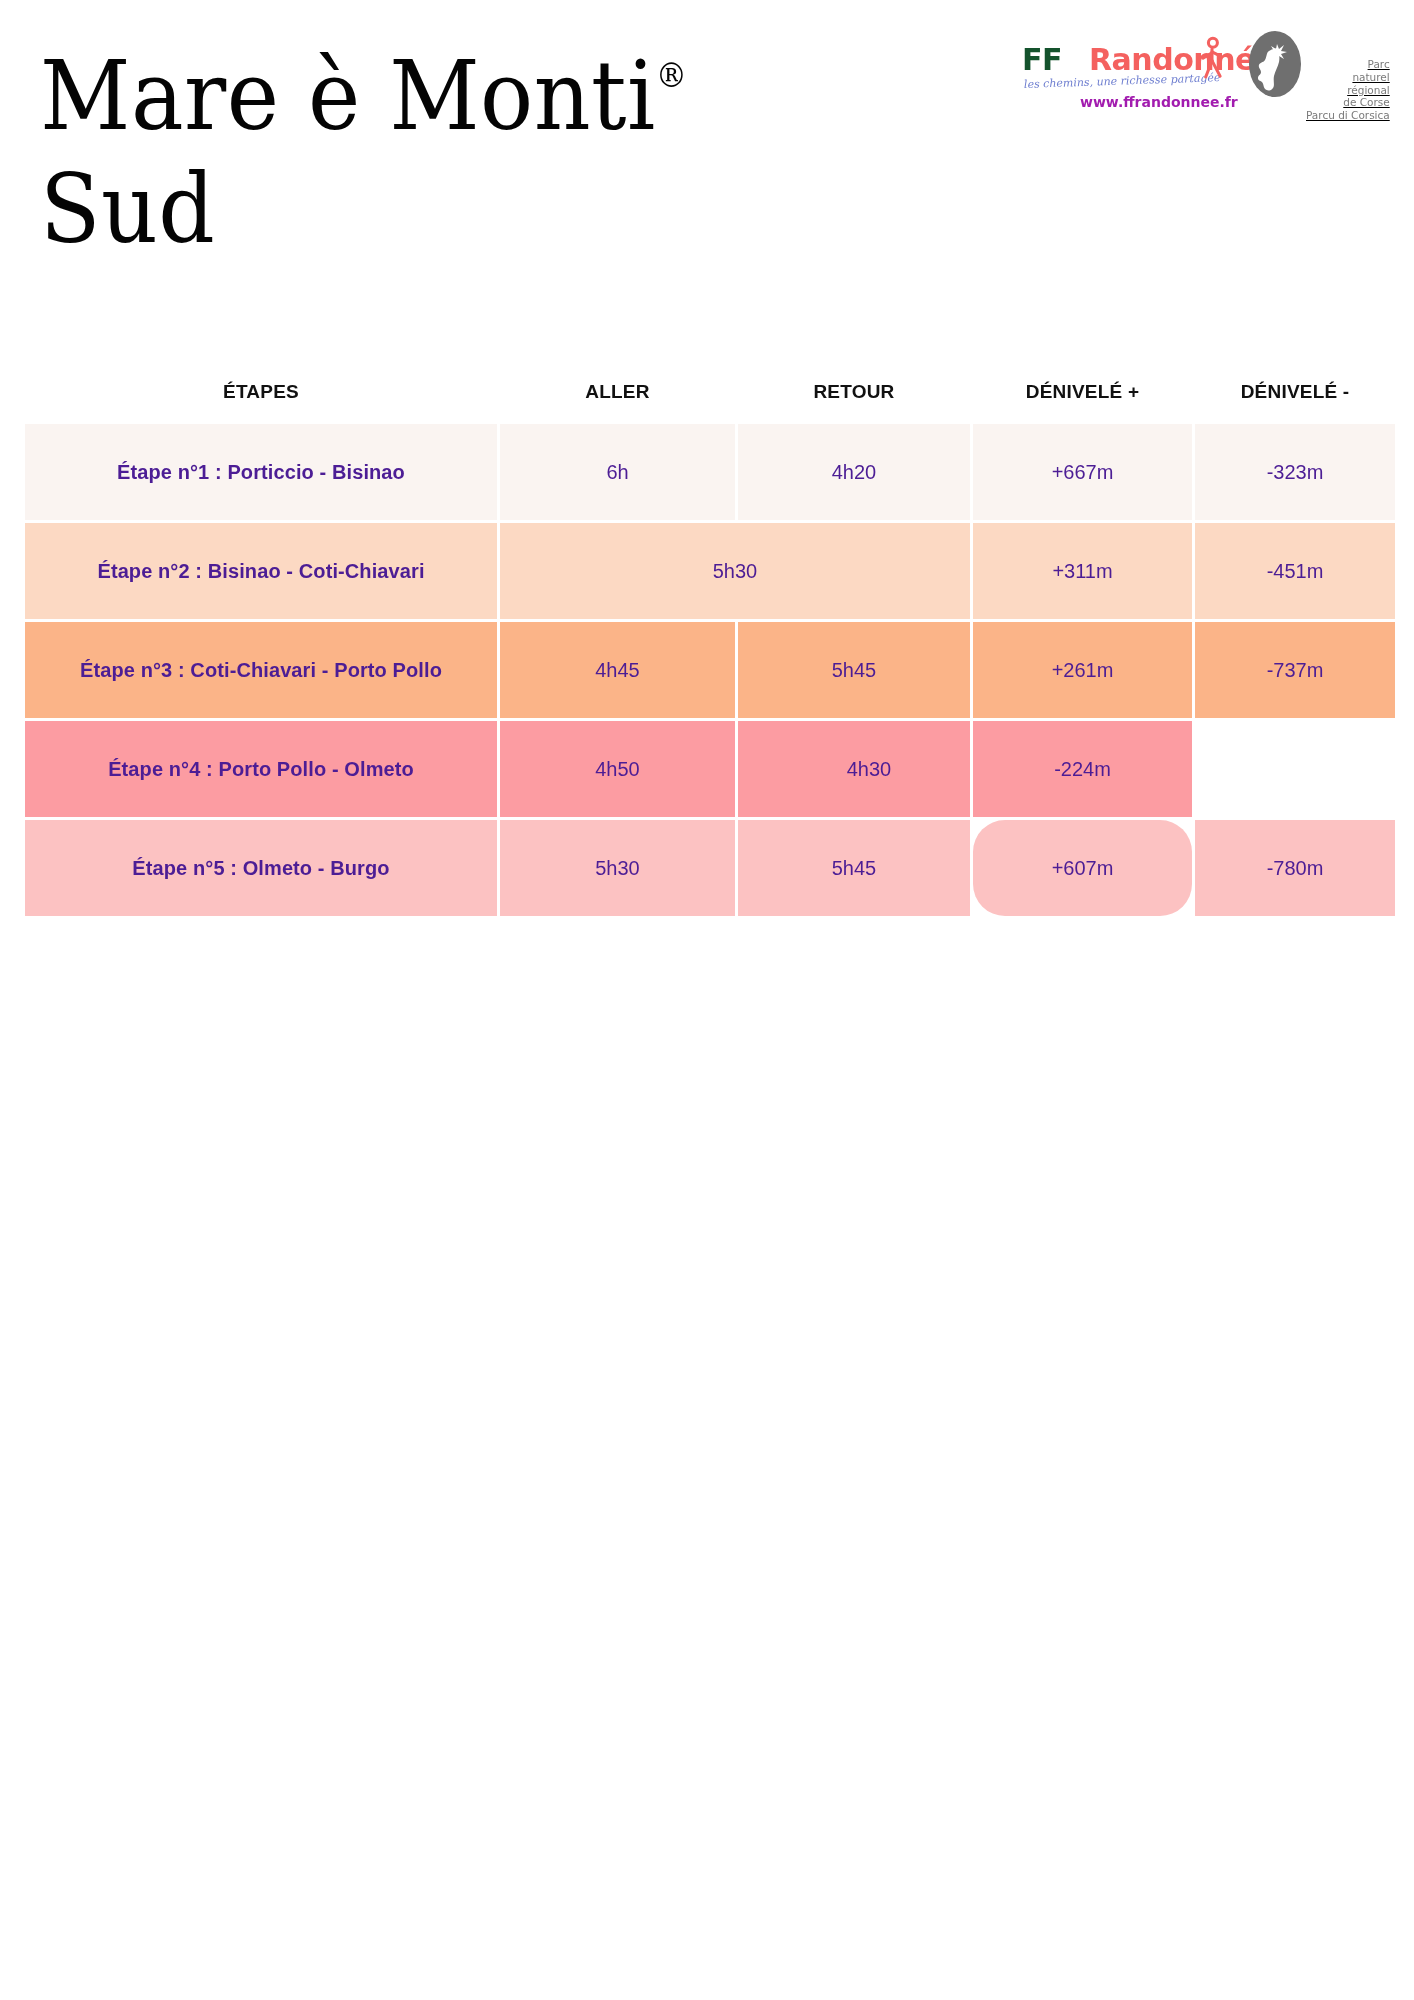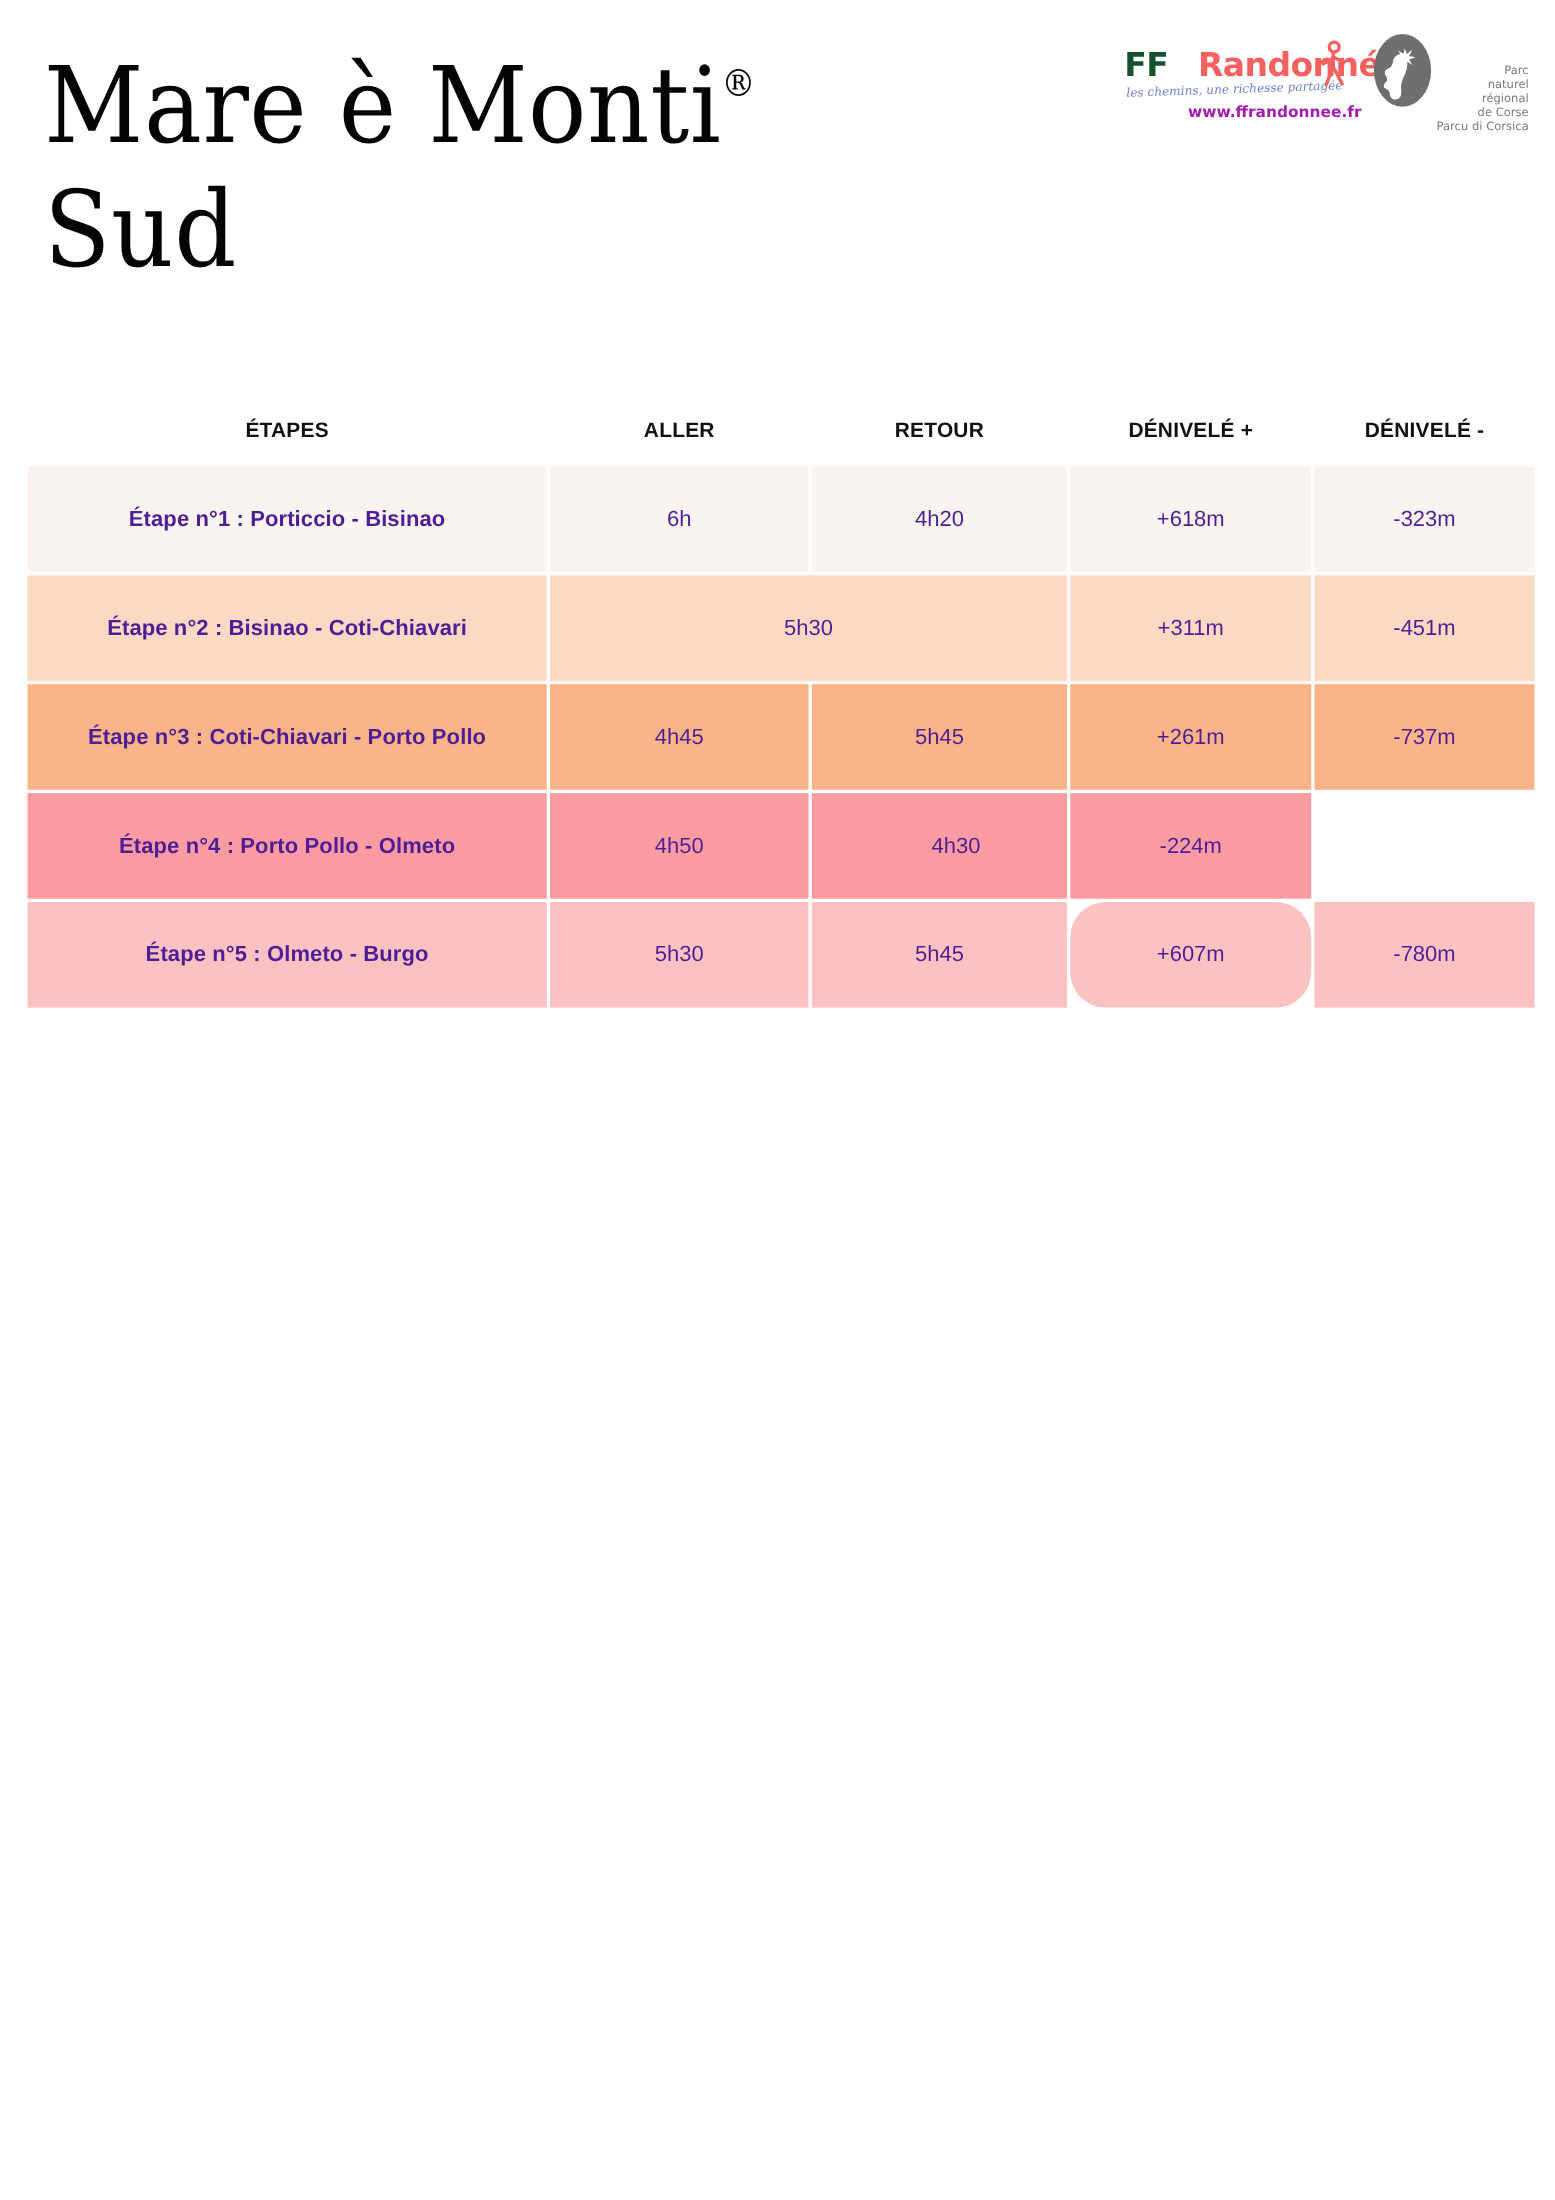--- a/index.html
+++ b/index.html
@@ -105,20 +105,21 @@
     right: 2px; top: 8px;
     width: 36px; height: 46px;
   }
 
   .pnr-logo {
     position: relative;
     width: 140px;
     height: 92px;
     display: flex;
     align-items: flex-start;
+    text-decoration: underline;
   }
   .pnr-oval { width: 58px; height: 72px; flex: none; }
   .pnr-text {
     font-family: "DejaVu Sans", sans-serif;
     font-size: 10.5px;
     line-height: 1.22;
     color: #7b7b7b;
     text-align: right;
     padding-top: 30px;
     margin-left: 2px;
@@ -240,21 +241,21 @@
       <div class="head-cell">RETOUR</div>
       <div class="head-cell">DÉNIVELÉ +</div>
       <div class="head-cell">DÉNIVELÉ -</div>
     </div>
 
     <div id="table-body">
         <div class="grid-row body-row">
           <div class="cell etape" style="background: rgb(250, 244, 241);">Étape n°1 : Porticcio - Bisinao</div>
           <div class="cell" style="background: rgb(250, 244, 241);">6h</div>
           <div class="cell" style="background: rgb(250, 244, 241);">4h20</div>
-          <div class="cell" style="background: rgb(250, 244, 241);">+618m</div>
+          <div class="cell" style="background: rgb(250, 244, 241);">+667m</div>
           <div class="cell" style="background: rgb(250, 244, 241);">-323m</div>
         </div>
         <div class="grid-row body-row">
           <div class="cell etape" style="background: rgb(252, 217, 195);">Étape n°2 : Bisinao - Coti-Chiavari</div>
           <div class="cell span2" style="background: rgb(252, 217, 195);">5h30</div>
           <div class="cell" style="background: rgb(252, 217, 195);">+311m</div>
           <div class="cell" style="background: rgb(252, 217, 195);">-451m</div>
         </div>
         <div class="grid-row body-row">
           <div class="cell etape" style="background: rgb(251, 180, 136);">Étape n°3 : Coti-Chiavari - Porto Pollo</div>

